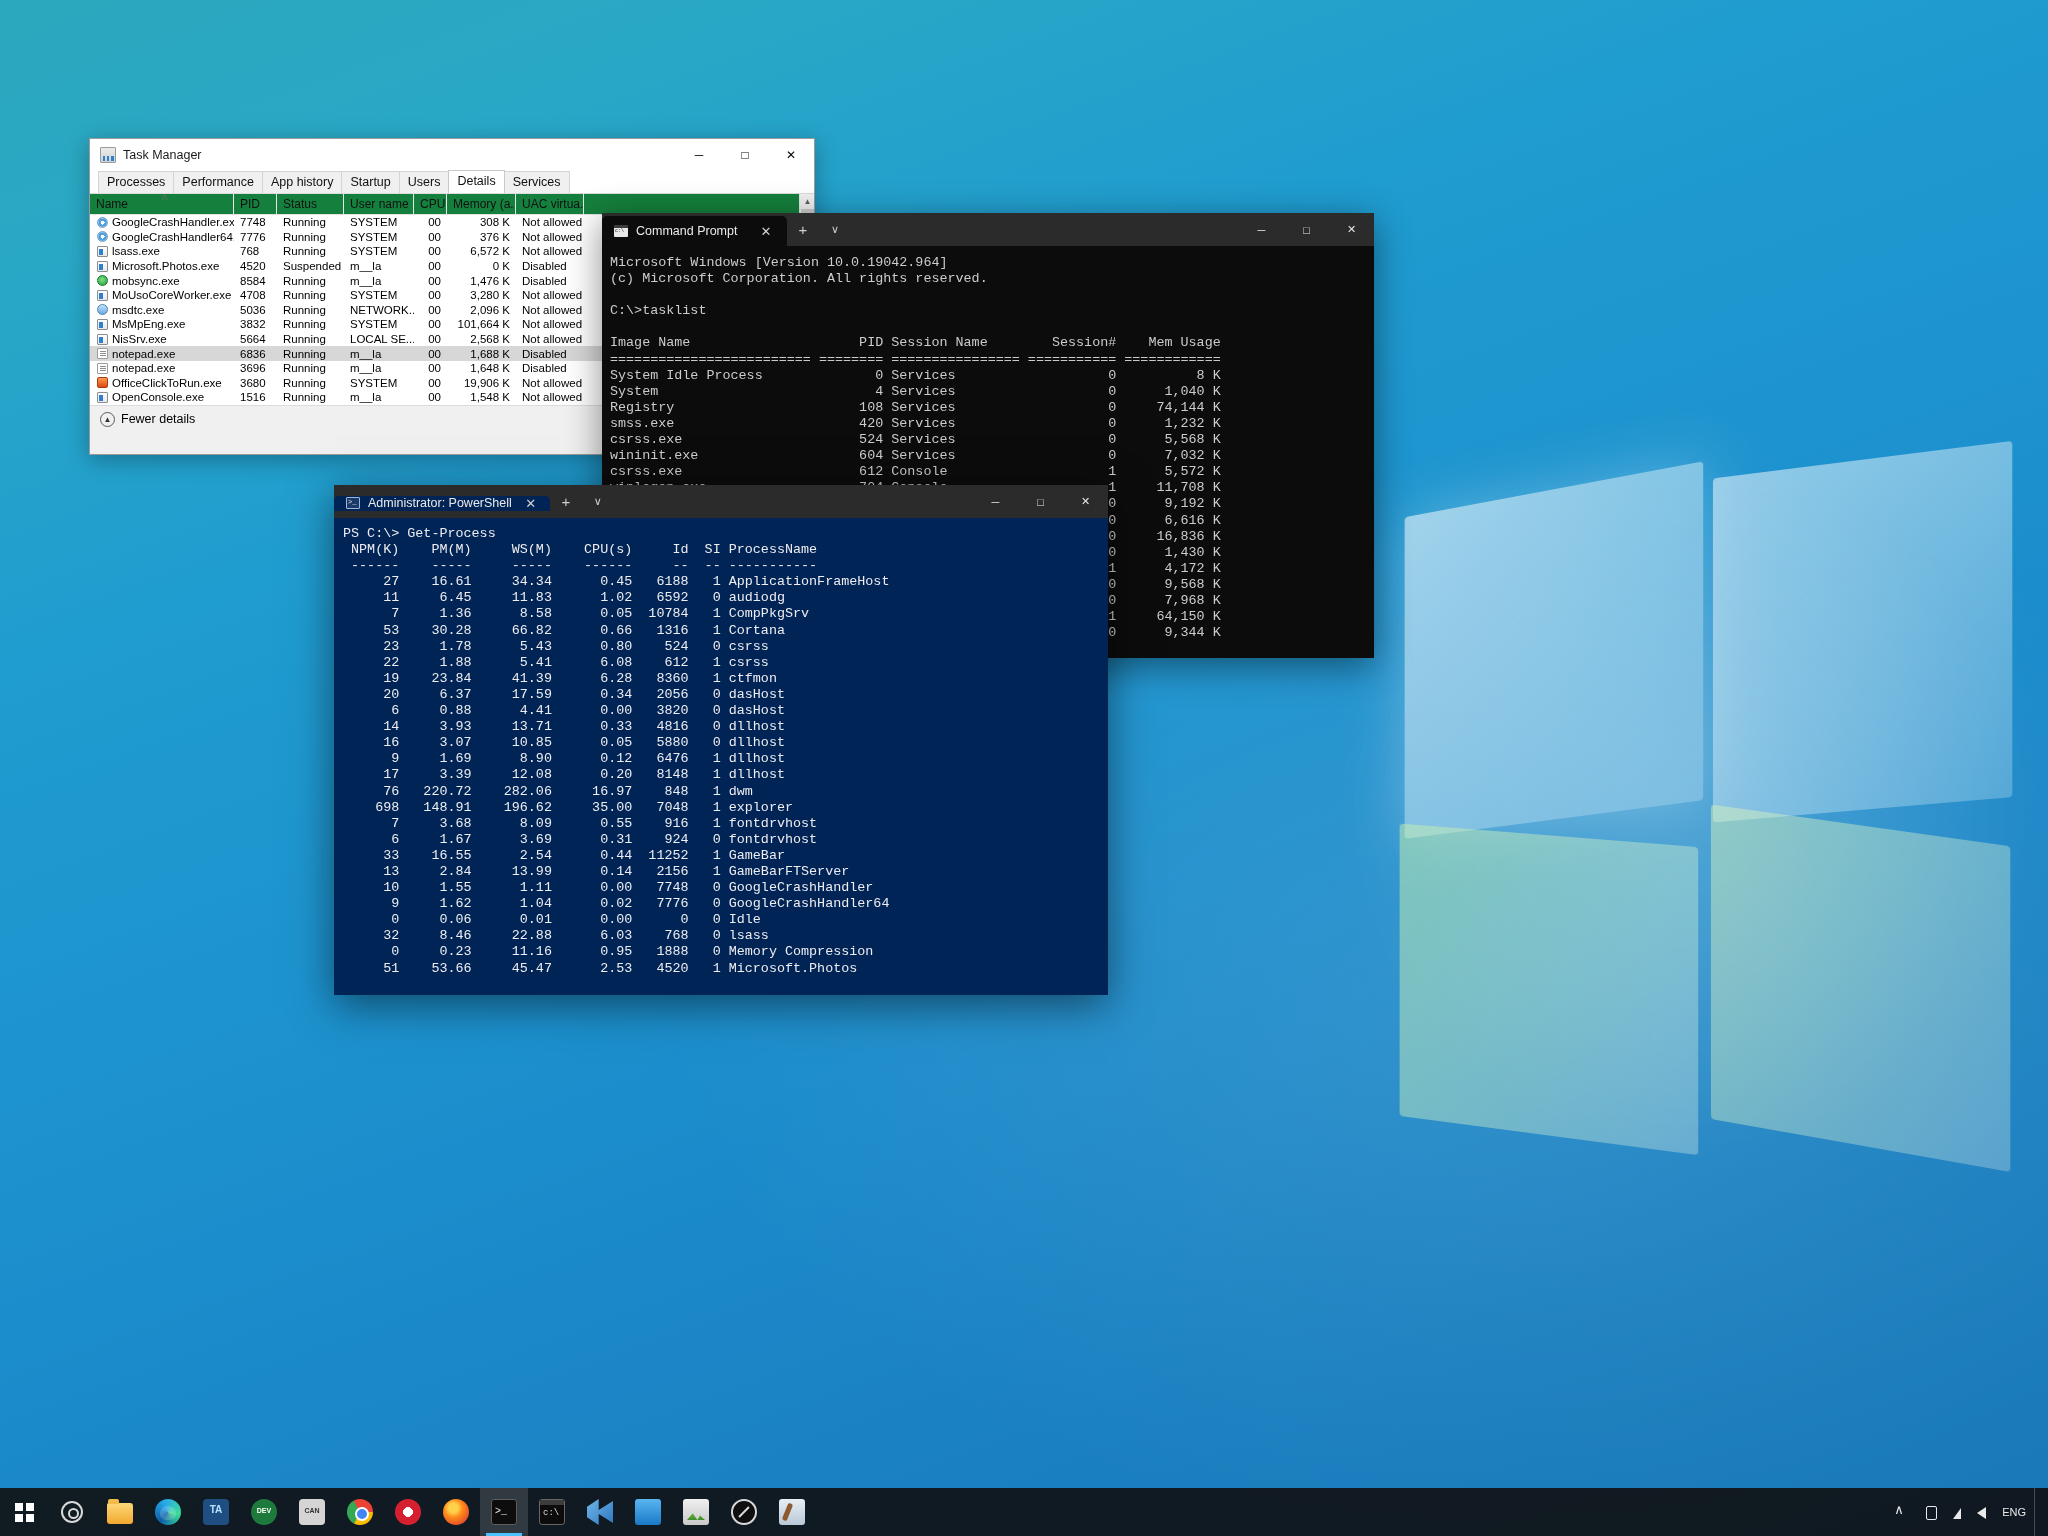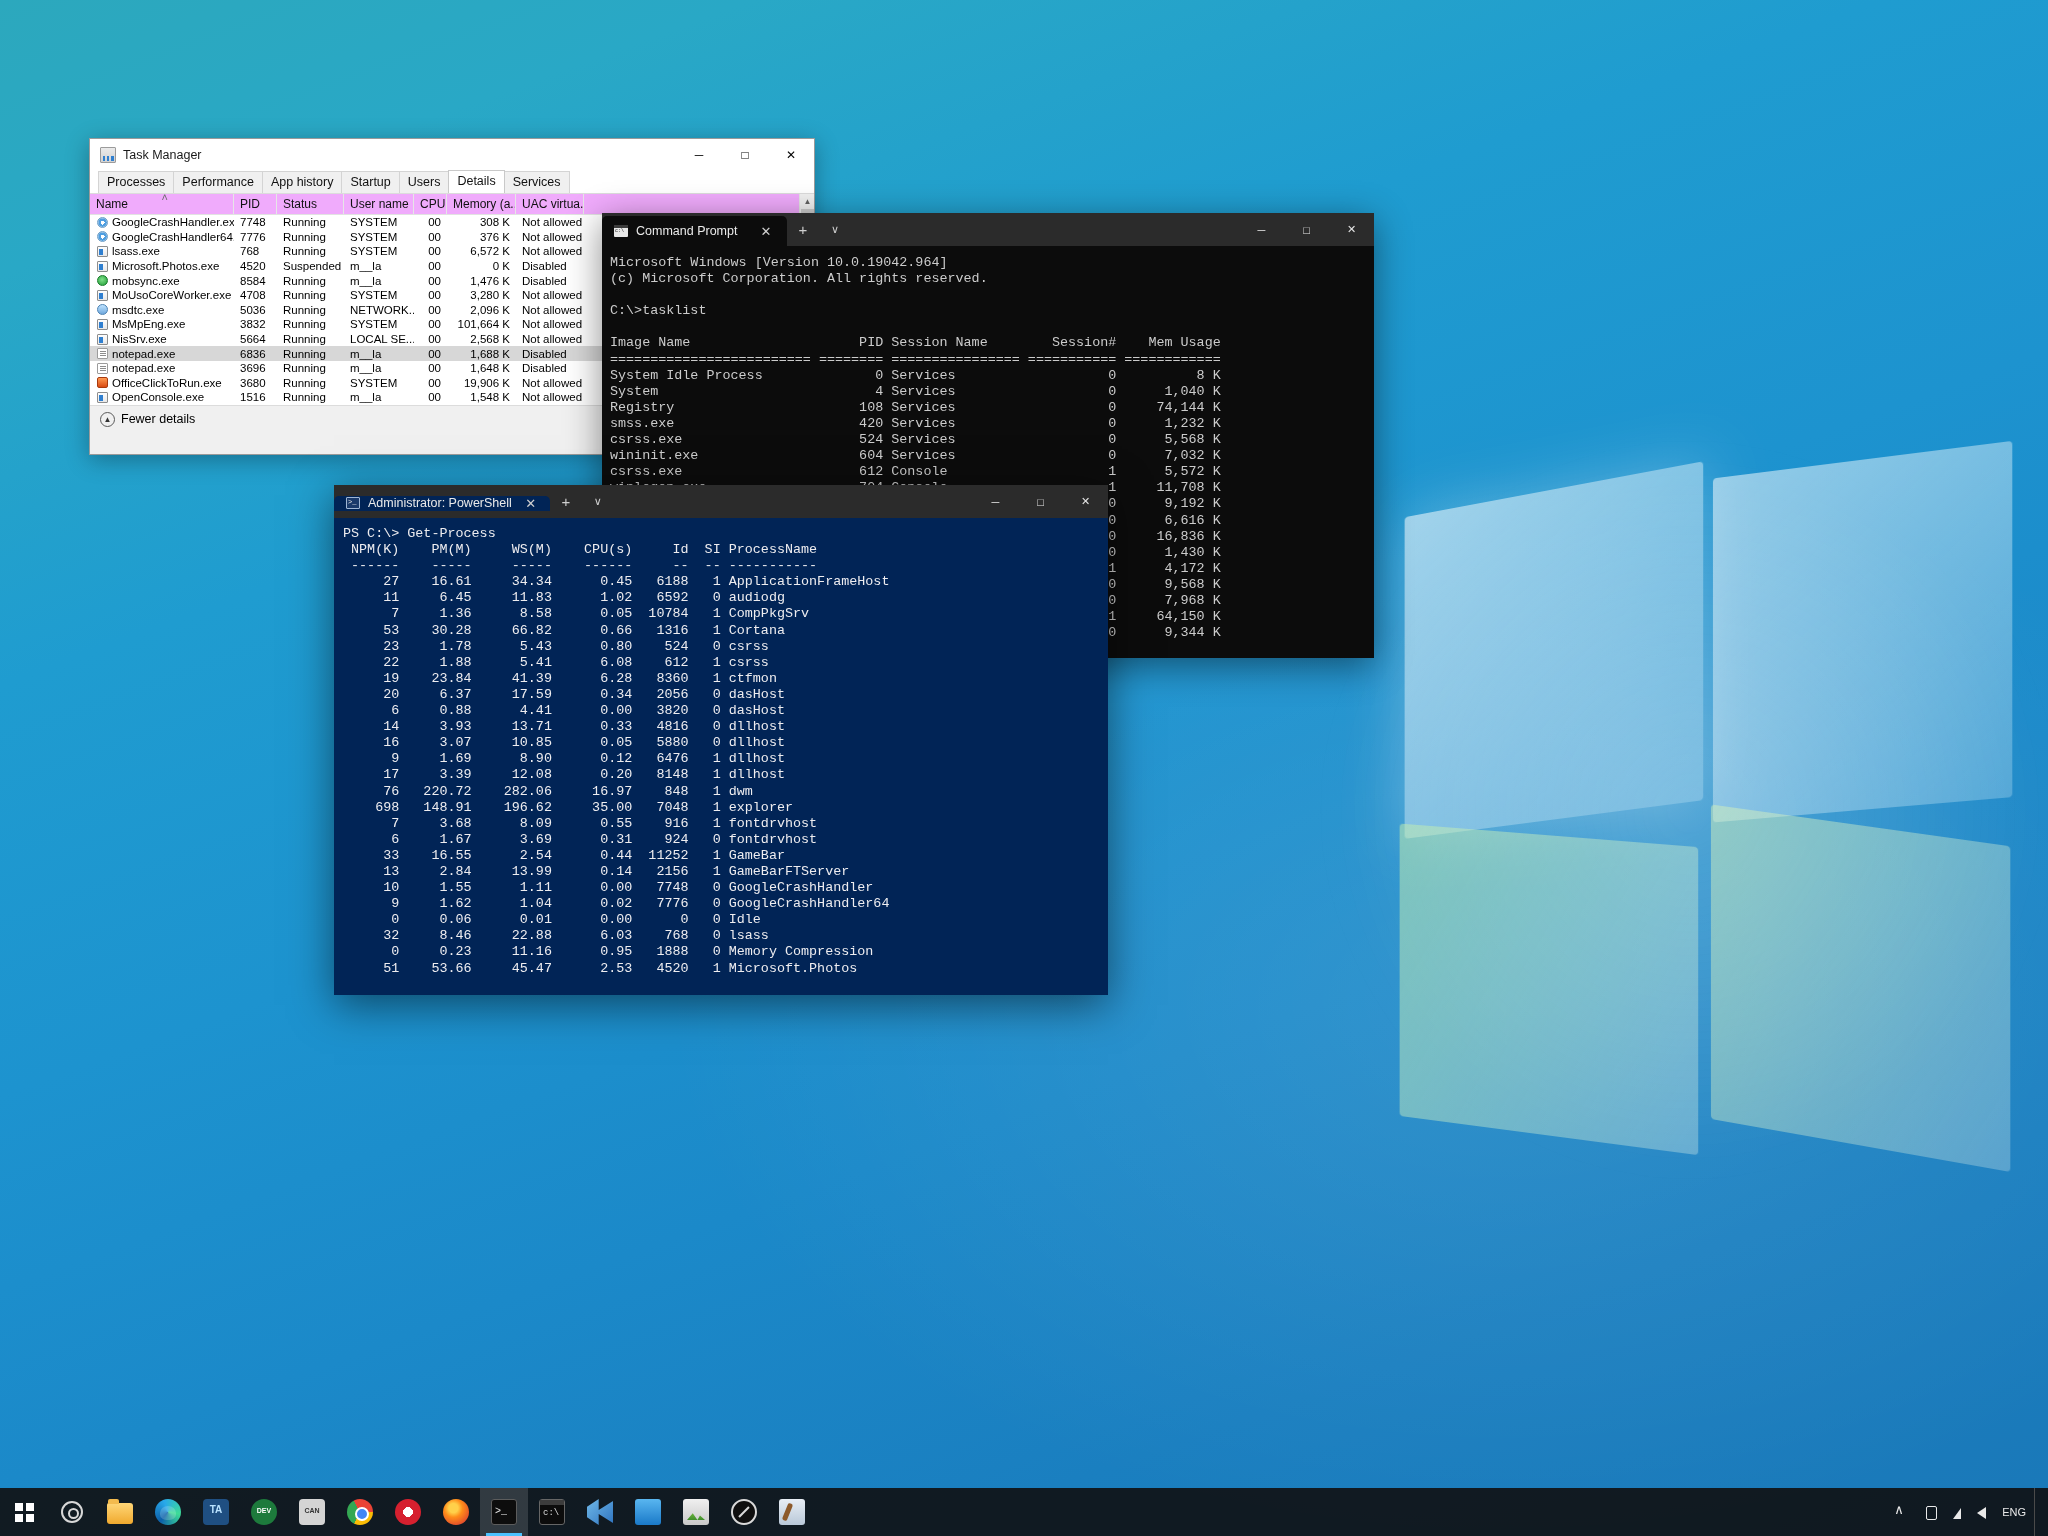--- a/index.html
+++ b/index.html
@@ -129,21 +129,21 @@
   #tm-body {
     background: #ffffff;
     height: 211px;
     position: relative;
     overflow: hidden;
   }
   #tm-colhdr {
     display: flex;
     height: 21px;
     border-bottom: 1px solid #e2e2e2;
-    background: #f0abfc;
+    background: #15803d;
     font-size: 12px;
   }
   .tm-ch {
     border-right: 1px solid #e6e6e6;
     padding: 3px 6px 0 6px;
     color: #111;
     position: relative;
     white-space: nowrap;
     overflow: hidden;
   }

